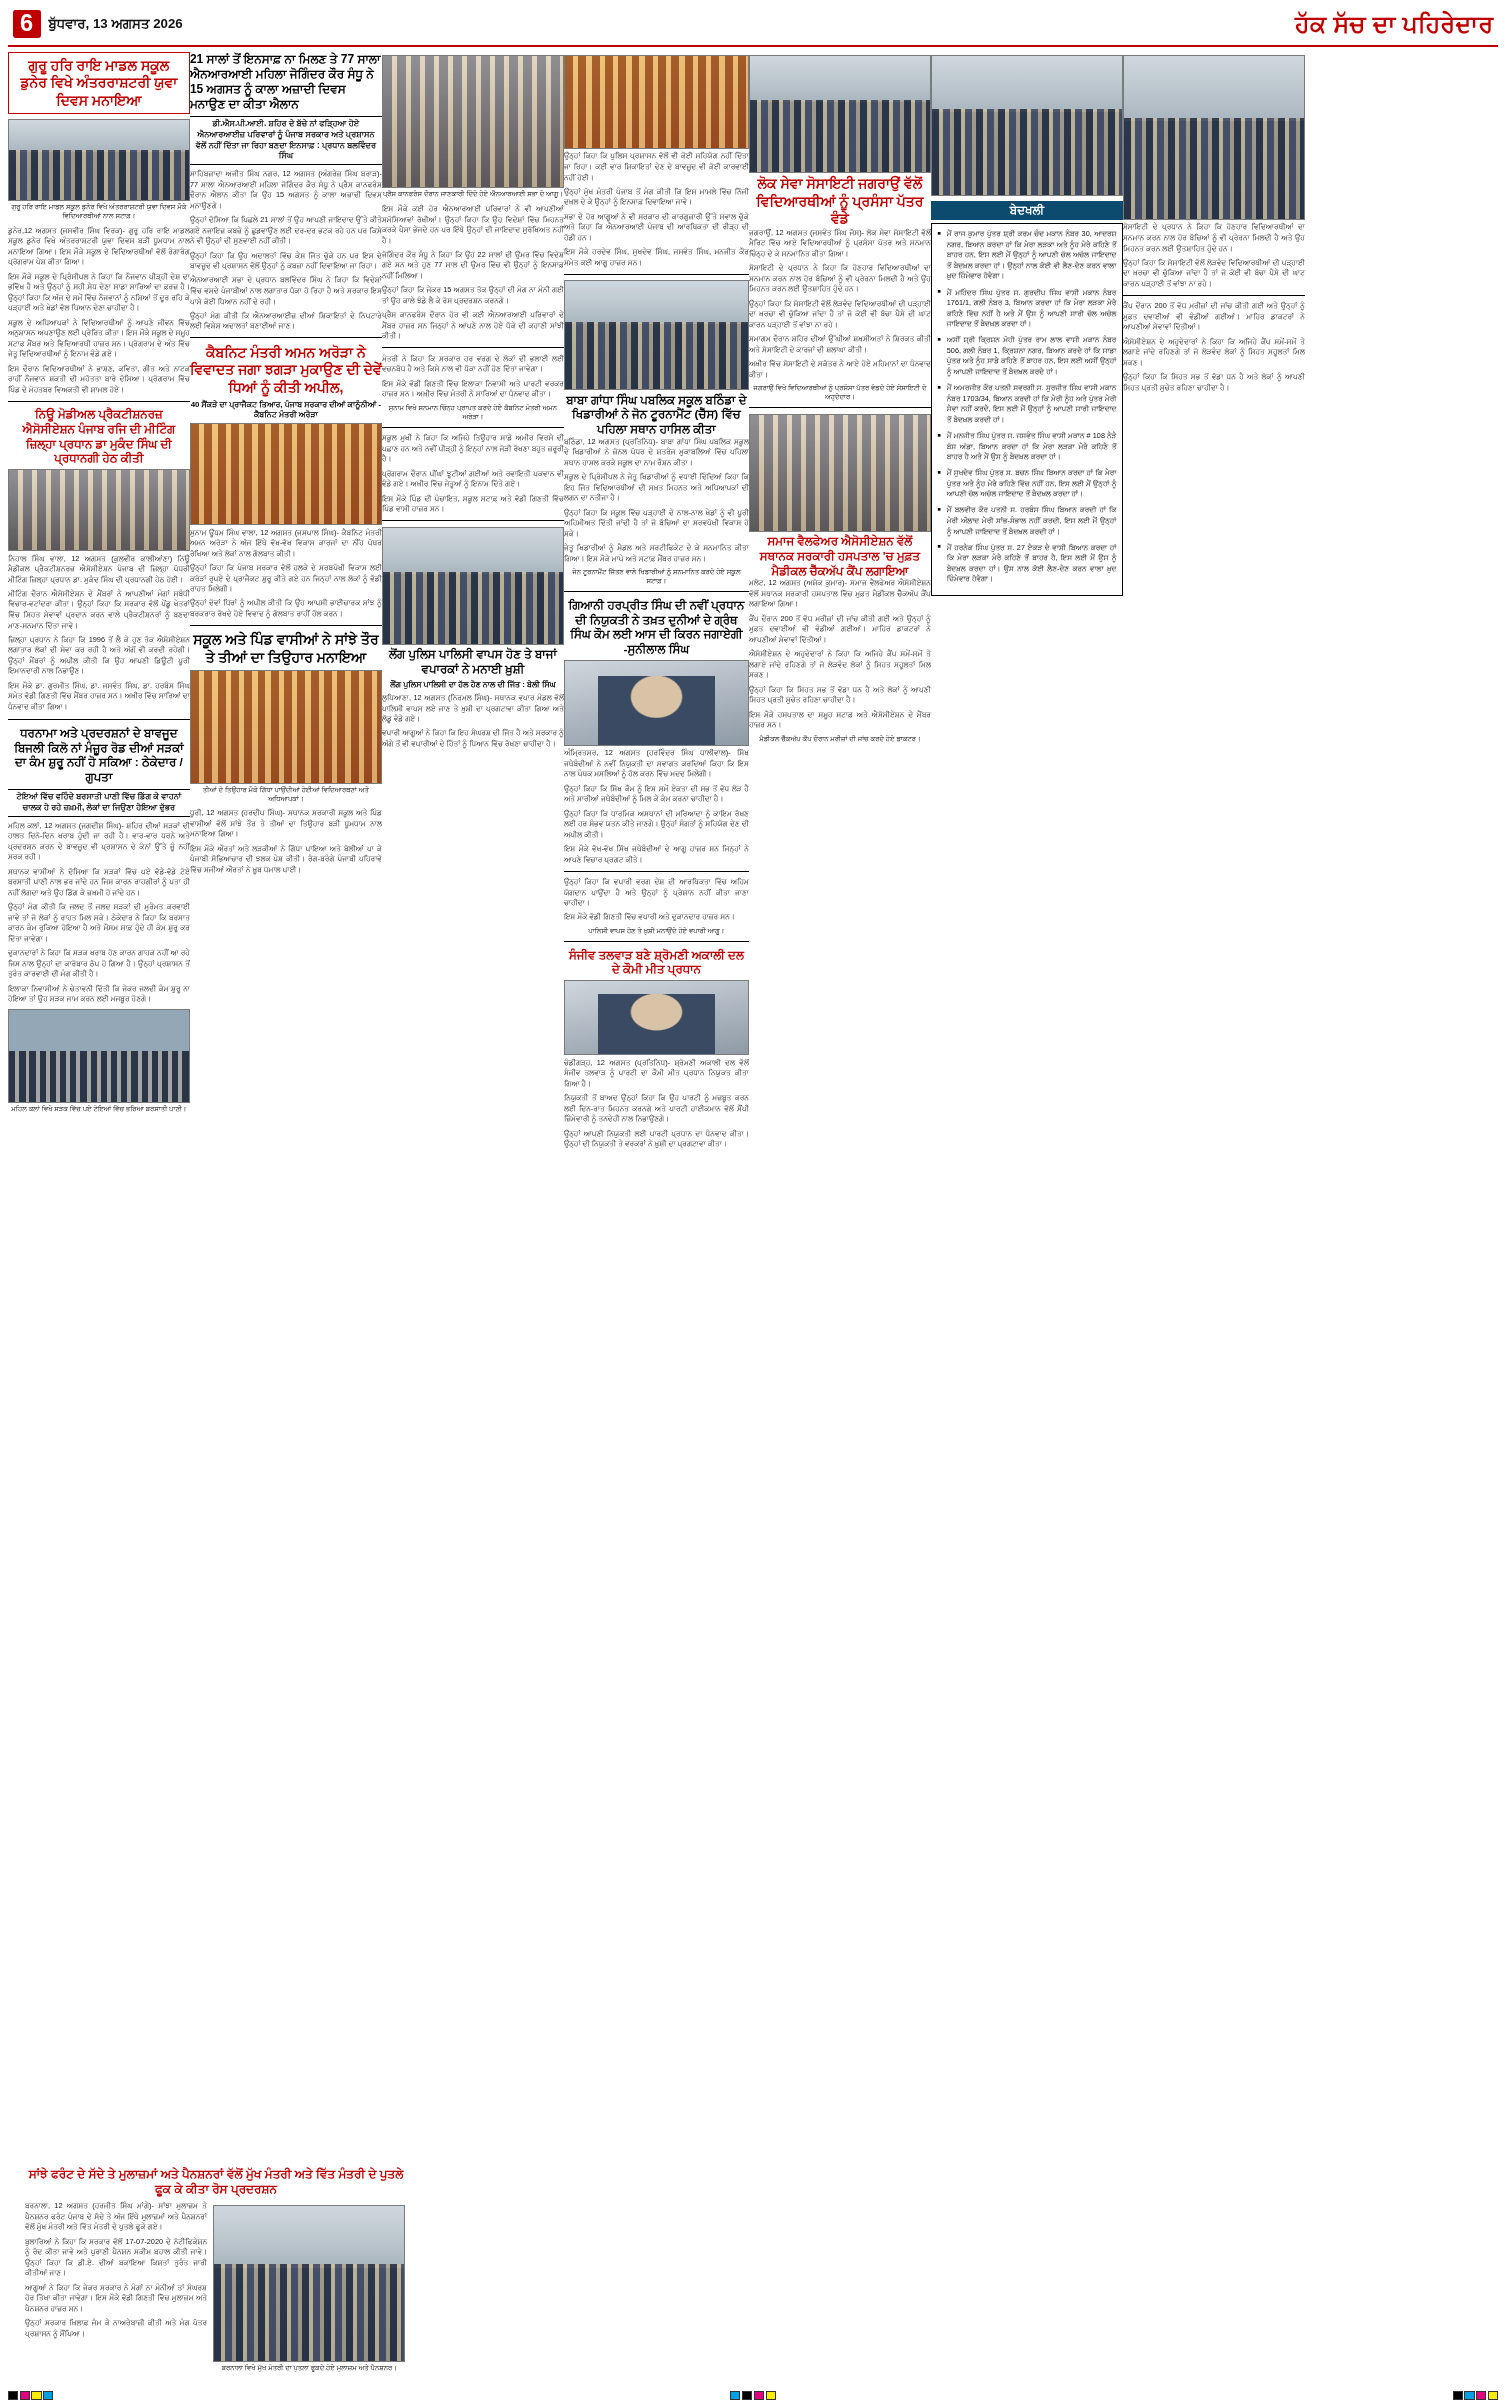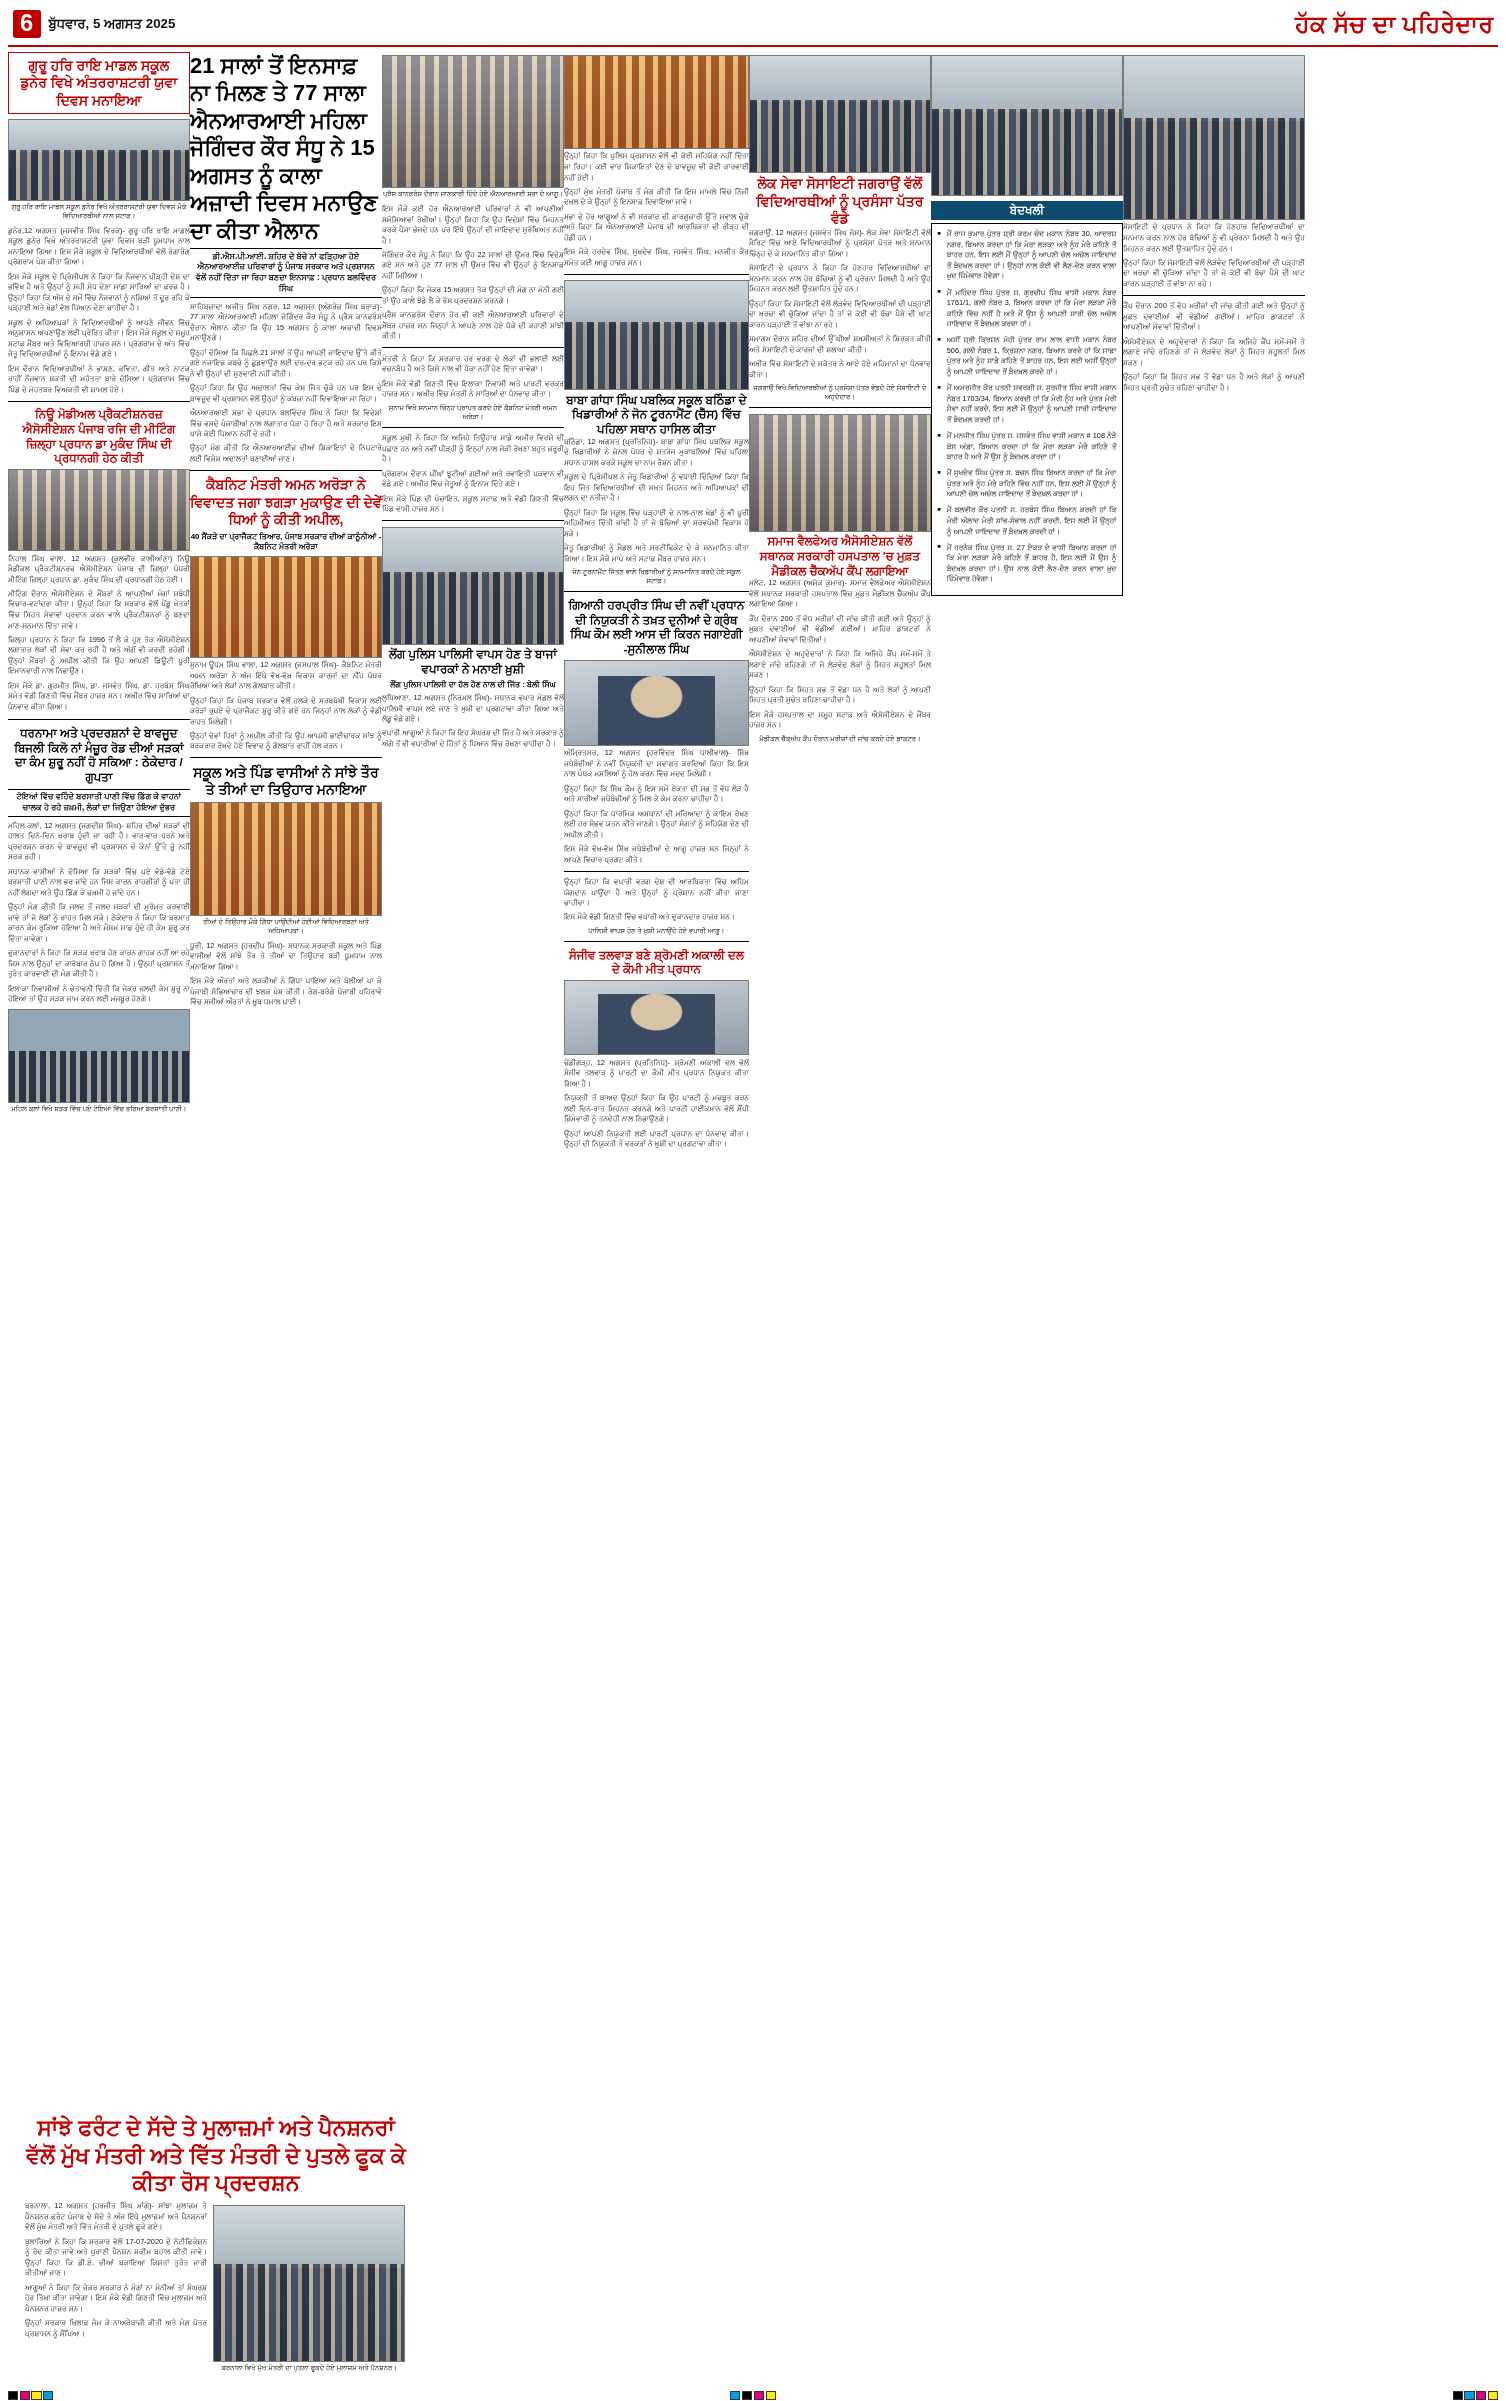--- a/index.html
+++ b/index.html
@@ -38,21 +38,21 @@
     margin-top:4.7px;
     height:2316px;
   }
   .col { position:relative; }
 
   
   .hl {
     font-weight:bold; color:#000; line-height:1.25; text-align:center;
   }
   .hl.red { color:#c00000; }
-  .hl.big { font-size:22px; }
+  .hl.big { font-size:12px; }
   .hl.med { font-size:14px; }
   .hl.sm { font-size:11.8px; }
   .box-red {
     border:1.6px solid #c00000; padding:3.9px 4.7px; margin-bottom:4.7px;
   }
   .subhead {
     font-size:8.2px; font-weight:bold; text-align:center;
     border-top:0.8px solid #000; border-bottom:0.8px solid #000;
     padding:2.4px 1.6px; margin:3.9px 0;
     line-height:1.3;
@@ -138,21 +138,21 @@
   .cmyk .spacer { flex:1 1 auto; }
 </style>
 </head>
 <body>
 
 <div class="page">
 
   <div class="masthead">
     <div class="mh-left">
       <div class="pageno">6</div>
-      <div class="mh-date">ਬੁੱਧਵਾਰ, 5 ਅਗਸਤ 2025</div>
+      <div class="mh-date">ਬੁੱਧਵਾਰ, 13 ਅਗਸਤ 2026</div>
     </div>
     <div class="mh-title">ਹੱਕ ਸੱਚ ਦਾ ਪਹਿਰੇਦਾਰ</div>
   </div>
 
   <div class="body-grid">
 
     <div class="col">
 
       <div class="box-red">
         <div class="hl red med">ਗੁਰੂ ਹਰਿ ਰਾਇ ਮਾਡਲ ਸਕੂਲ ਡੁਨੇਰ ਵਿਖੇ ਅੰਤਰਰਾਸ਼ਟਰੀ ਯੁਵਾ ਦਿਵਸ ਮਨਾਇਆ</div>

